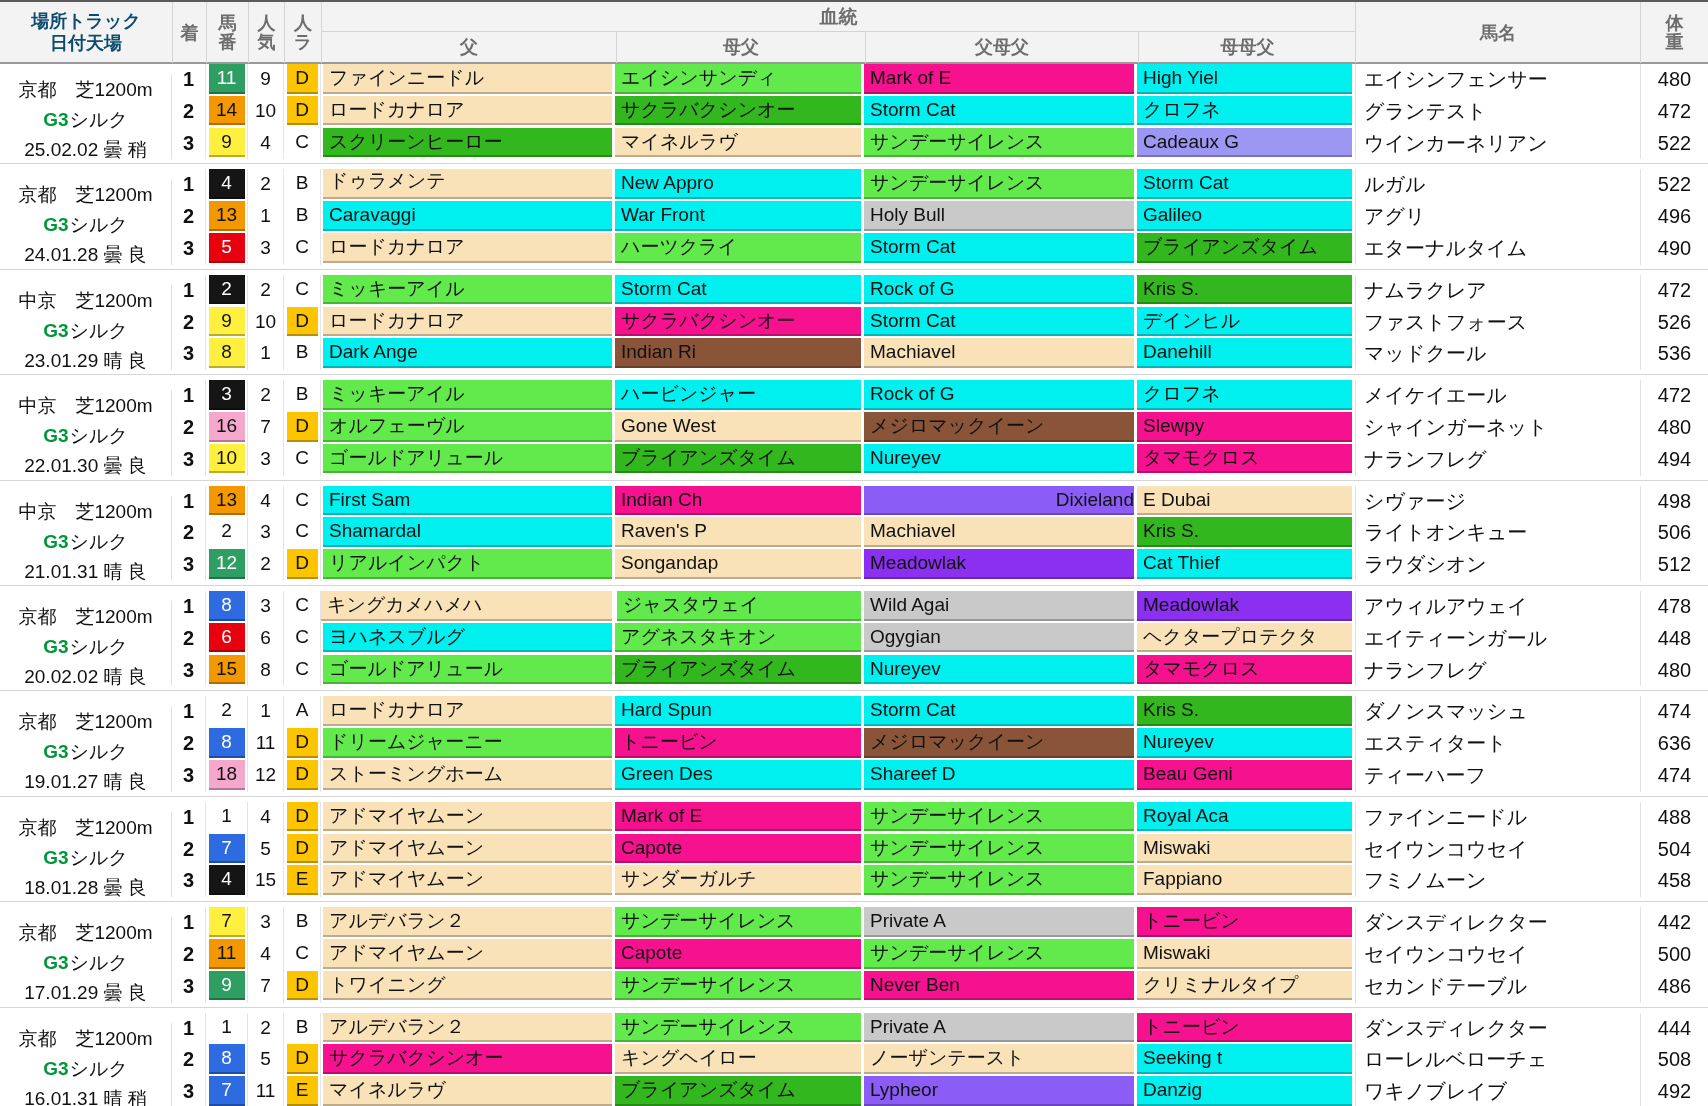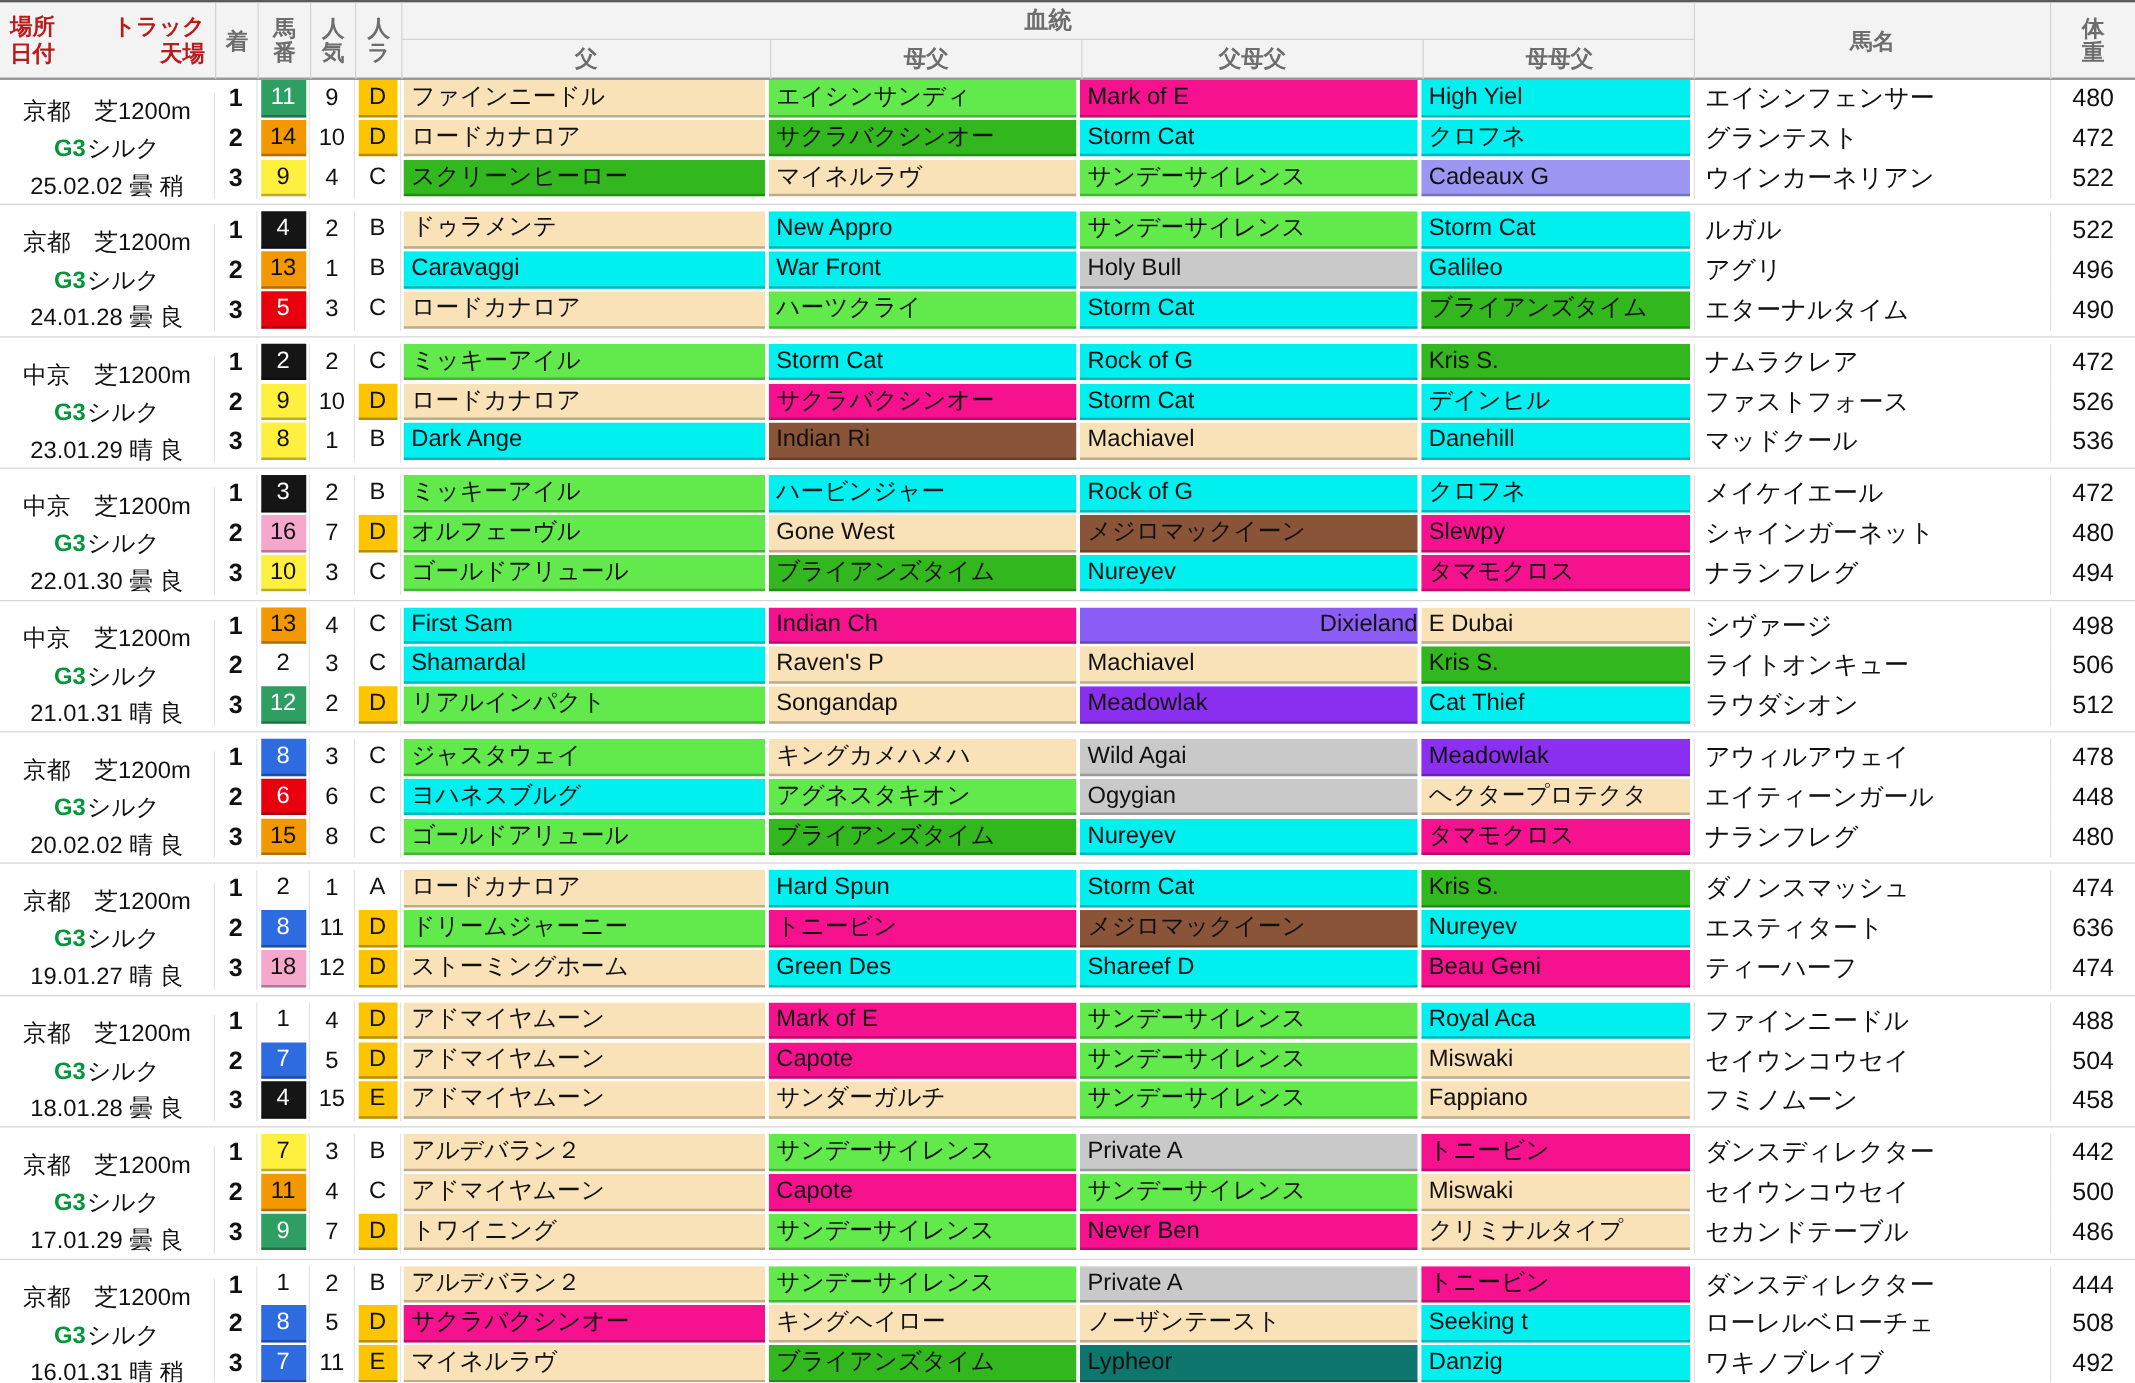--- a/index.html
+++ b/index.html
@@ -43,21 +43,21 @@
   .horse{border-left:1px solid #e2e2e2;font-size:20px;line-height:30px;padding-left:8px;
          white-space:nowrap;overflow:hidden;box-sizing:border-box;}
   .wt{border-left:1px solid #e2e2e2;font-size:20px;line-height:30px;text-align:center;box-sizing:border-box;}
 </style>
 </head>
 <body>
 
 <div class="page">
 
   <div class="hdr grid">
-    <div class="h info-h" style="color: #b91c1c;">
+    <div class="h info-h" style="color: #0c4a6e; align-items: center;">
       <div class="hl">
         <span>場所</span>
         <span>トラック</span>
       </div>
       <div class="hl">
         <span>日付</span>
         <span>天場</span>
       </div>
     </div>
     <div class="h">着</div>
@@ -468,24 +468,24 @@
         </div>
         <div class="oc fin">1</div>
         <div class="oc">
           <div class="badge num-badge shaded" style="background: rgb(46, 106, 224); color: rgb(255, 255, 255);">8</div>
         </div>
         <div class="oc pop">3</div>
         <div class="oc">
           <div class="badge rank-badge">C</div>
         </div>
         <div class="bw">
+          <div class="bc" style="background: rgb(249, 225, 184);">キングカメハメハ</div>
+        </div>
+        <div class="bw">
           <div class="bc sire" style="background: rgb(98, 234, 76);">ジャスタウェイ</div>
-        </div>
-        <div class="bw">
-          <div class="bc" style="background: rgb(249, 225, 184);">キングカメハメハ</div>
         </div>
         <div class="bw">
           <div class="bc" style="background: rgb(201, 201, 201);">Wild Agai</div>
         </div>
         <div class="bw">
           <div class="bc" style="background: rgb(139, 47, 240);">Meadowlak</div>
         </div>
         <div class="horse">アウィルアウェイ</div>
         <div class="wt">478</div>
         <div class="oc fin">2</div>
@@ -814,21 +814,21 @@
         <div class="oc">
           <div class="badge rank-badge shaded" style="background: rgb(252, 197, 0);">E</div>
         </div>
         <div class="bw">
           <div class="bc sire" style="background: rgb(249, 225, 184);">マイネルラヴ</div>
         </div>
         <div class="bw">
           <div class="bc" style="background: rgb(51, 183, 30);">ブライアンズタイム</div>
         </div>
         <div class="bw">
-          <div class="bc" style="background: #0f766e;">Lypheor</div>
+          <div class="bc" style="background: #8b5cf6;">Lypheor</div>
         </div>
         <div class="bw">
           <div class="bc" style="background: rgb(0, 239, 239);">Danzig</div>
         </div>
         <div class="horse">ワキノブレイブ</div>
         <div class="wt">492</div>
       </div>
     </div>
 
 </div>

